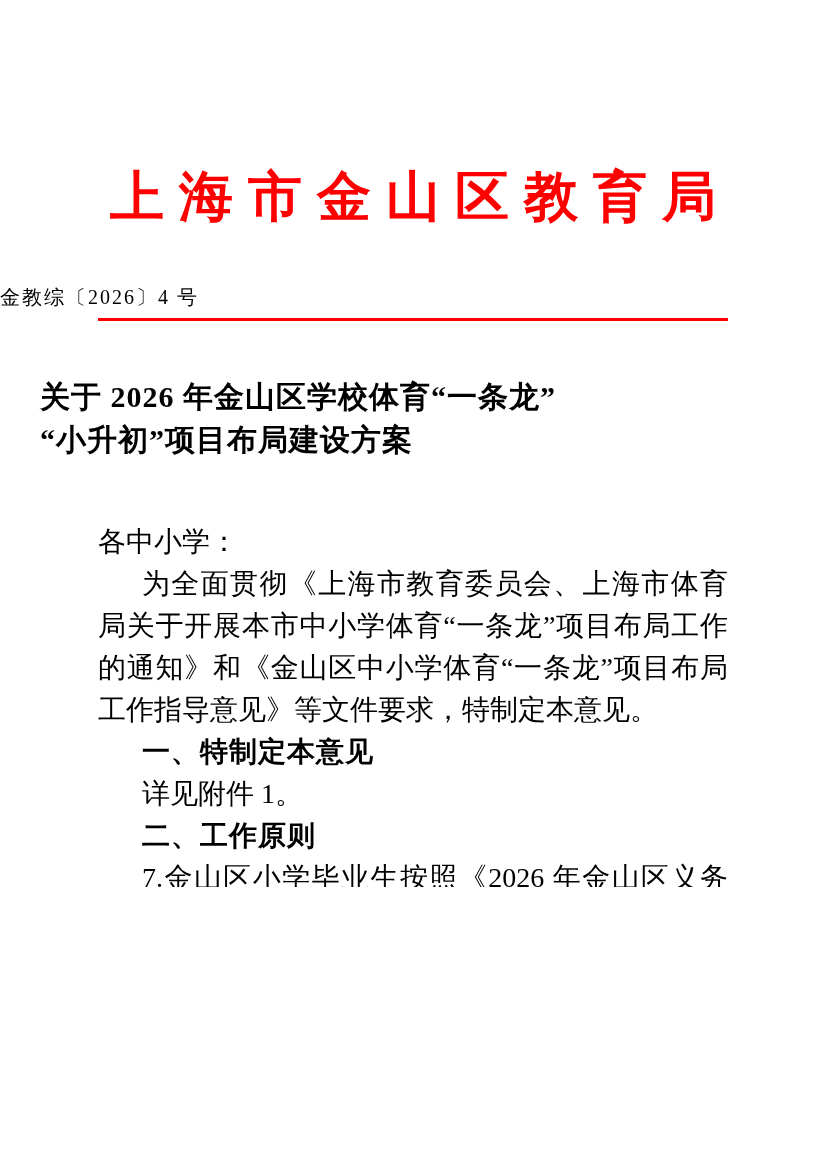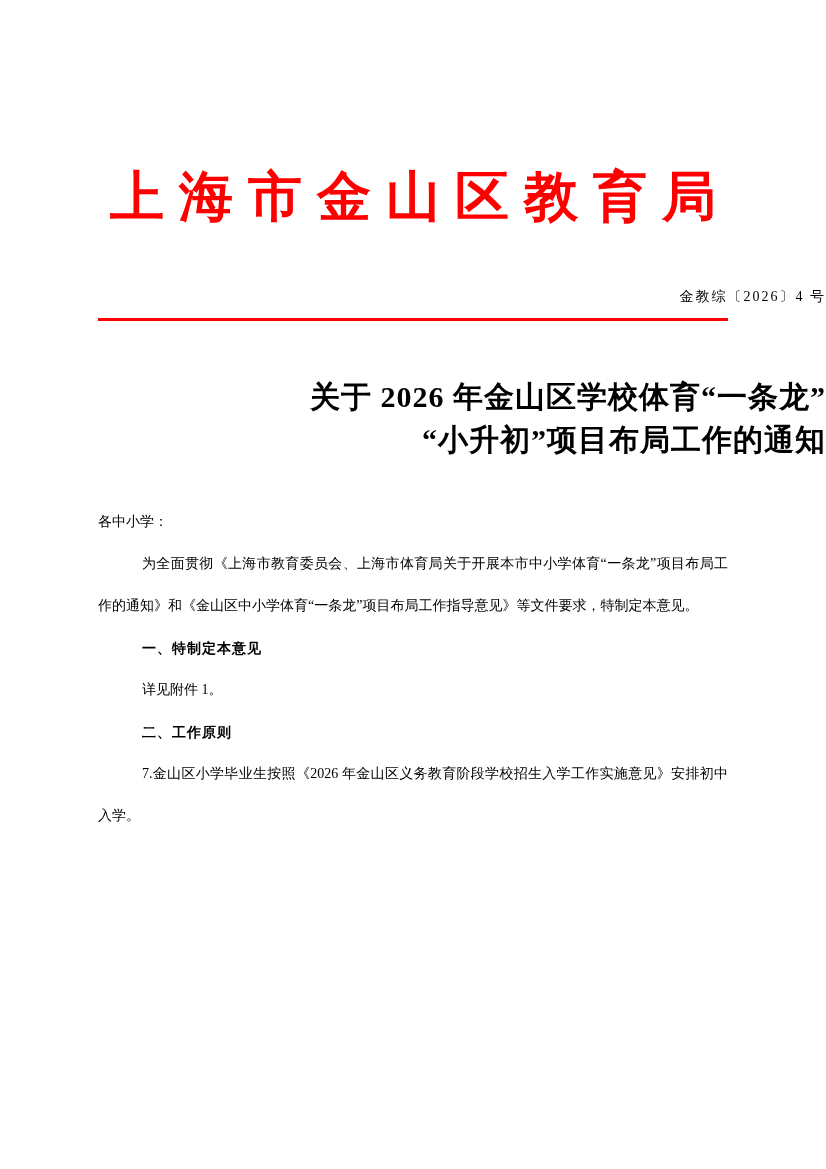--- a/index.html
+++ b/index.html
@@ -21,43 +21,43 @@
     line-height: 62px;
     font-weight: 700;
     color: var(--accent);
     text-align: center;
     letter-spacing: 15px;
     margin-right: -15px; 
     white-space: nowrap;
   }
   .doc-number {
     margin-top: 56px;
-    font-size: 14px;
+    font-size: 20px;
     line-height: 26px;
-    text-align: right;
+    text-align: left;
     letter-spacing: 2px;
   }
   .red-line {
     margin: 8px auto 0 auto;
     width: 630px;
     height: 3px;
     background: var(--accent);
   }
   .doc-title {
     margin-top: 54px;
     font-size: 30px;
     line-height: 43px;
     font-weight: 700;
-    text-align: right;
+    text-align: left;
     letter-spacing: 1px;
     padding-left: 40px;
   }
   .document-body {
-    margin-top: 40px;
-    font-size: 14px;
+    margin-top: 60px;
+    font-size: 28px;
     line-height: 42px;
     text-align: justify;
     text-justify: inter-character;
   }
   .para { margin: 0; }
   .indent { text-indent: 44px; }
   .heading {
     text-indent: 44px;
     font-weight: 700;
     font-family: "Liberation Sans", "DejaVu Sans", sans-serif;
@@ -69,21 +69,21 @@
 
 <div class="page">
   <div class="org-name">上海市金山区教育局</div>
 
   <div class="doc-number">金教综〔2026〕4 号</div>
 
   <div class="red-line"></div>
 
   <div class="doc-title">
     <div>关于 2026 年金山区学校体育“一条龙”</div>
-    <div>“小升初”项目布局工作的通知</div>
+    <div>“小升初”项目布局建设方案</div>
   </div>
 
   <div class="content">
     <div class="document-body">
       <p class="para">各中小学：</p>
       <p class="para indent">为全面贯彻《上海市教育委员会、上海市体育局关于开展本市中小学体育“一条龙”项目布局工作的通知》和《金山区中小学体育“一条龙”项目布局工作指导意见》等文件要求，特制定本意见。</p>
       <p class="para heading">一、特制定本意见</p>
       <p class="para indent">详见附件 1。</p>
       <p class="para heading">二、工作原则</p>
       <p class="para indent">7.金山区小学毕业生按照《2026 年金山区义务教育阶段学校招生入学工作实施意见》安排初中入学。</p>

